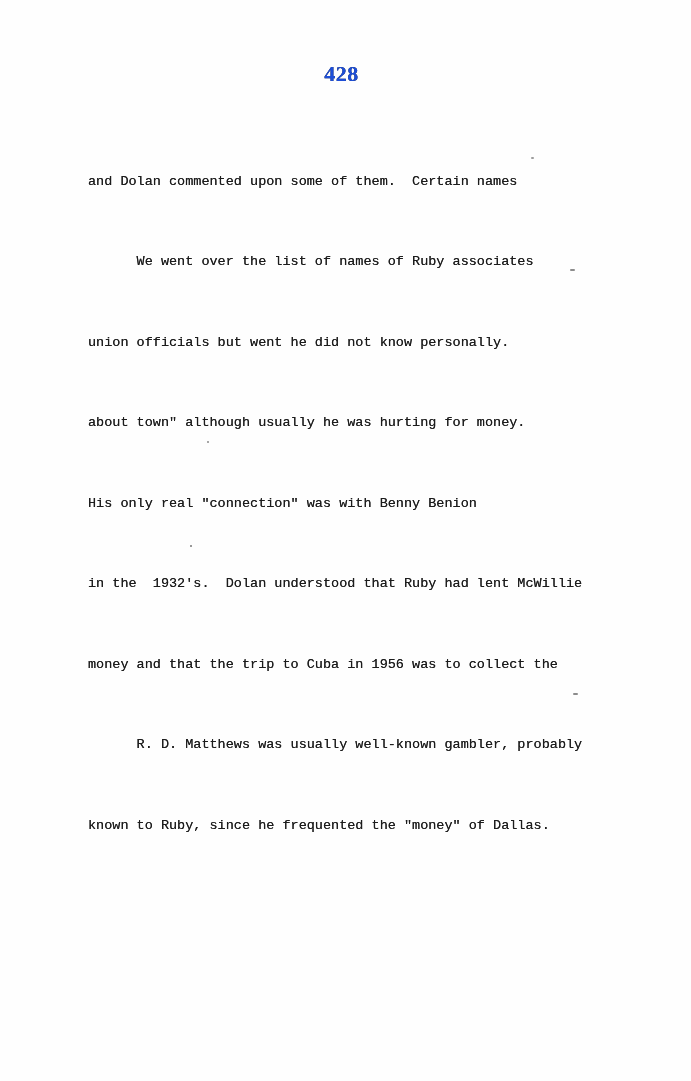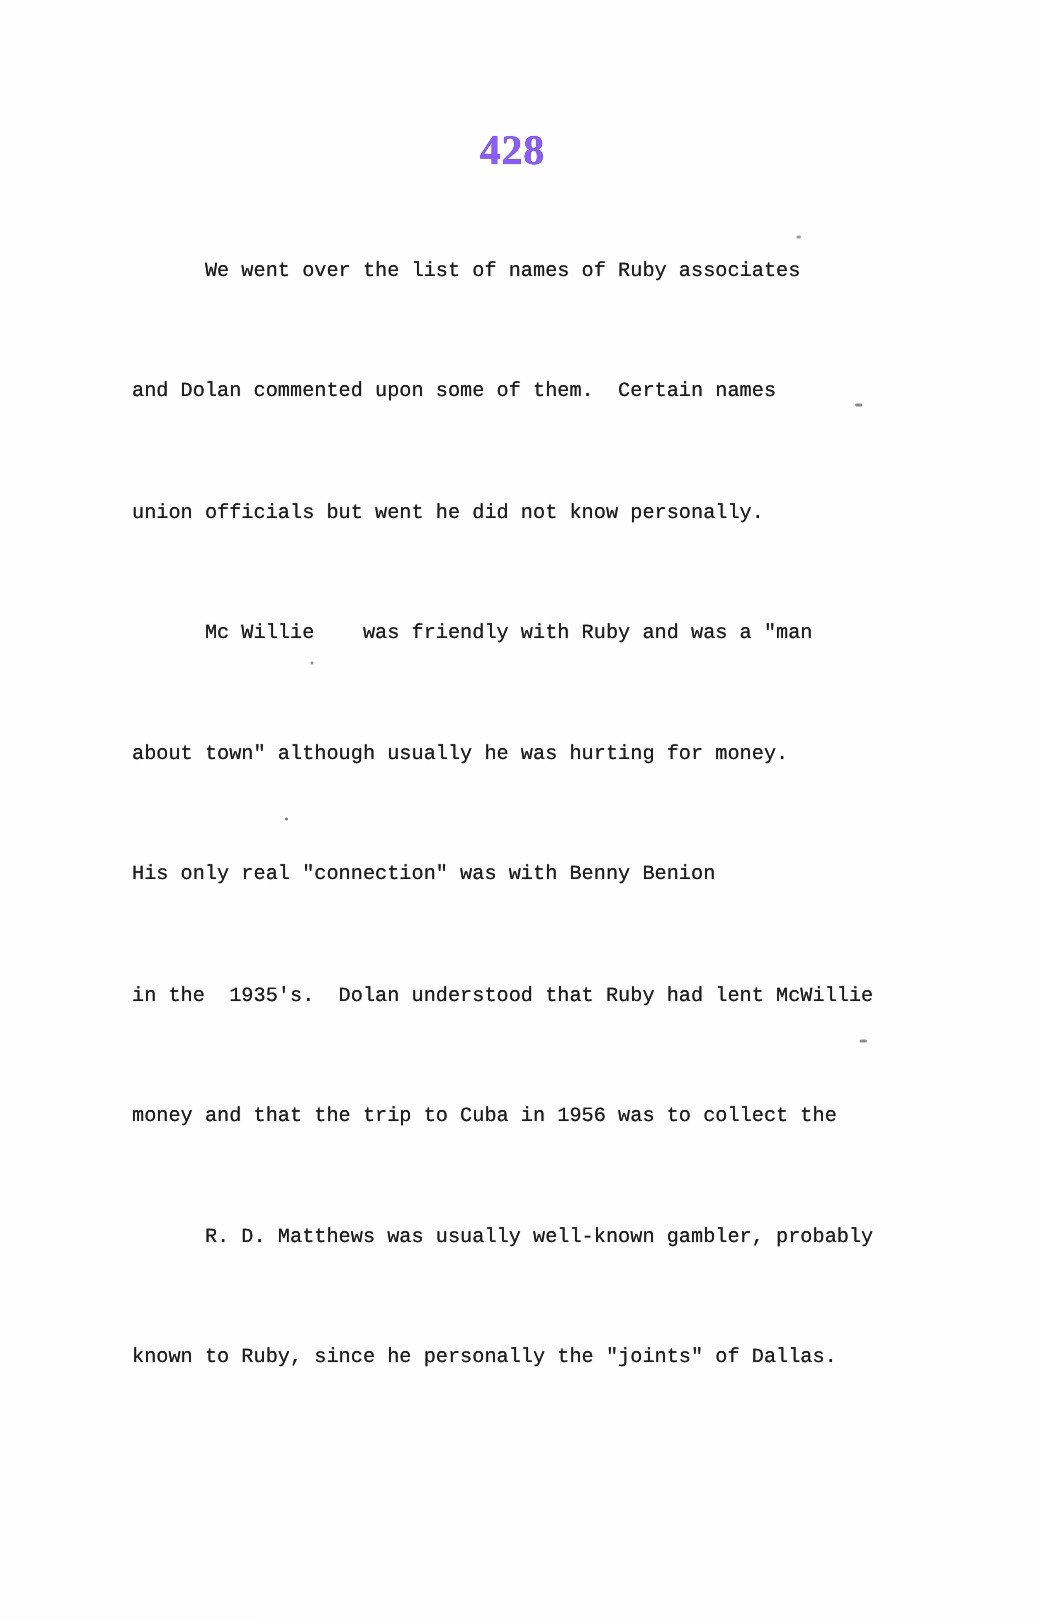--- a/index.html
+++ b/index.html
@@ -15,25 +15,24 @@
     overflow: hidden;
   }
   .page-number {
     position: absolute;
     top: 61px;
     left: 0;
     width: 683px;
     text-align: center;
     font-family: "Liberation Serif", serif;
     font-weight: bold;
-    font-size: 28px;
-    color: #8b5cf6;
+    font-size: 22px;
+    color: #1d4ed8;
     letter-spacing: 0.5px;
     text-shadow: 0 0 0.5px rgba(10,10,10,0.9);
-    margin-top: 24px;
   }
   .body-text {
     position: absolute;
     left: 88px;
     top: 115px;
     font-family: "Liberation Mono", monospace;
     font-size: 13.5px;
     line-height: 26.85px;
     color: #1c1c1c;
     white-space: pre;
@@ -54,30 +53,29 @@
   .speck-5 { left: 207px; top: 441px; width: 2px; height: 2px; background: #8a8a8a; }
 </style>
 </head>
 <body>
 
 <div class="page">
 
   <div class="page-number">428</div>
 
   <div class="body-text">
+    <div class="line">and Dolan commented upon some of them.  Certain names</div>
     <div class="line">      We went over the list of names of Ruby associates</div>
-    <div class="line">and Dolan commented upon some of them.  Certain names</div>
     <div class="line">union officials but went he did not know personally.</div>
-    <div class="line">      Mc Willie    was friendly with Ruby and was a "man</div>
     <div class="line">about town" although usually he was hurting for money.</div>
     <div class="line">His only real "connection" was with Benny Benion</div>
-    <div class="line">in the  1935's.  Dolan understood that Ruby had lent McWillie</div>
+    <div class="line">in the  1932's.  Dolan understood that Ruby had lent McWillie</div>
     <div class="line">money and that the trip to Cuba in 1956 was to collect the</div>
     <div class="line">      R. D. Matthews was usually well-known gambler, probably</div>
-    <div class="line">known to Ruby, since he personally the "joints" of Dallas.</div>
+    <div class="line">known to Ruby, since he frequented the "money" of Dallas.</div>
     
     
     
     
     
     
     
     
     
     

